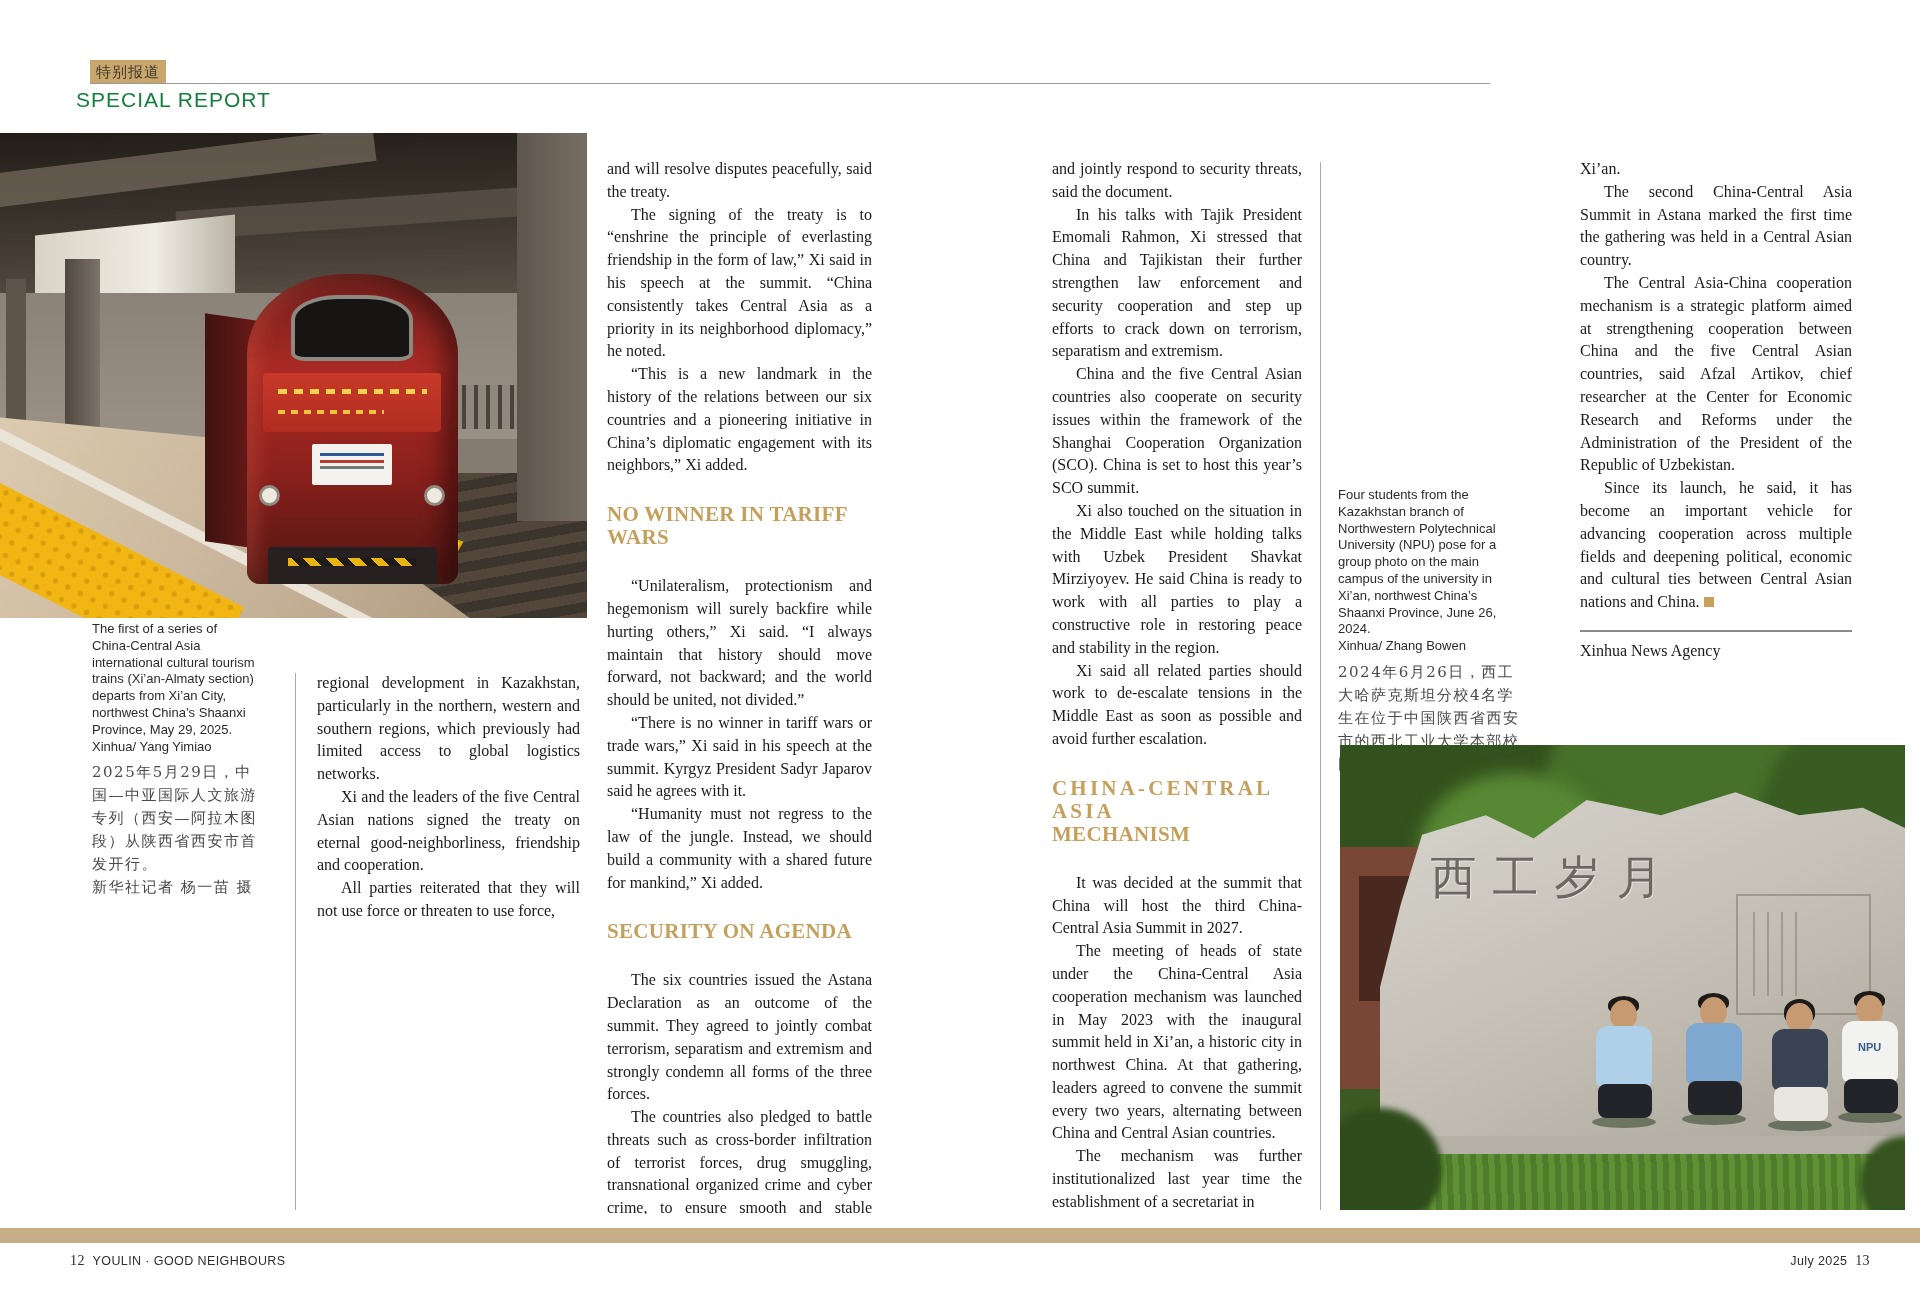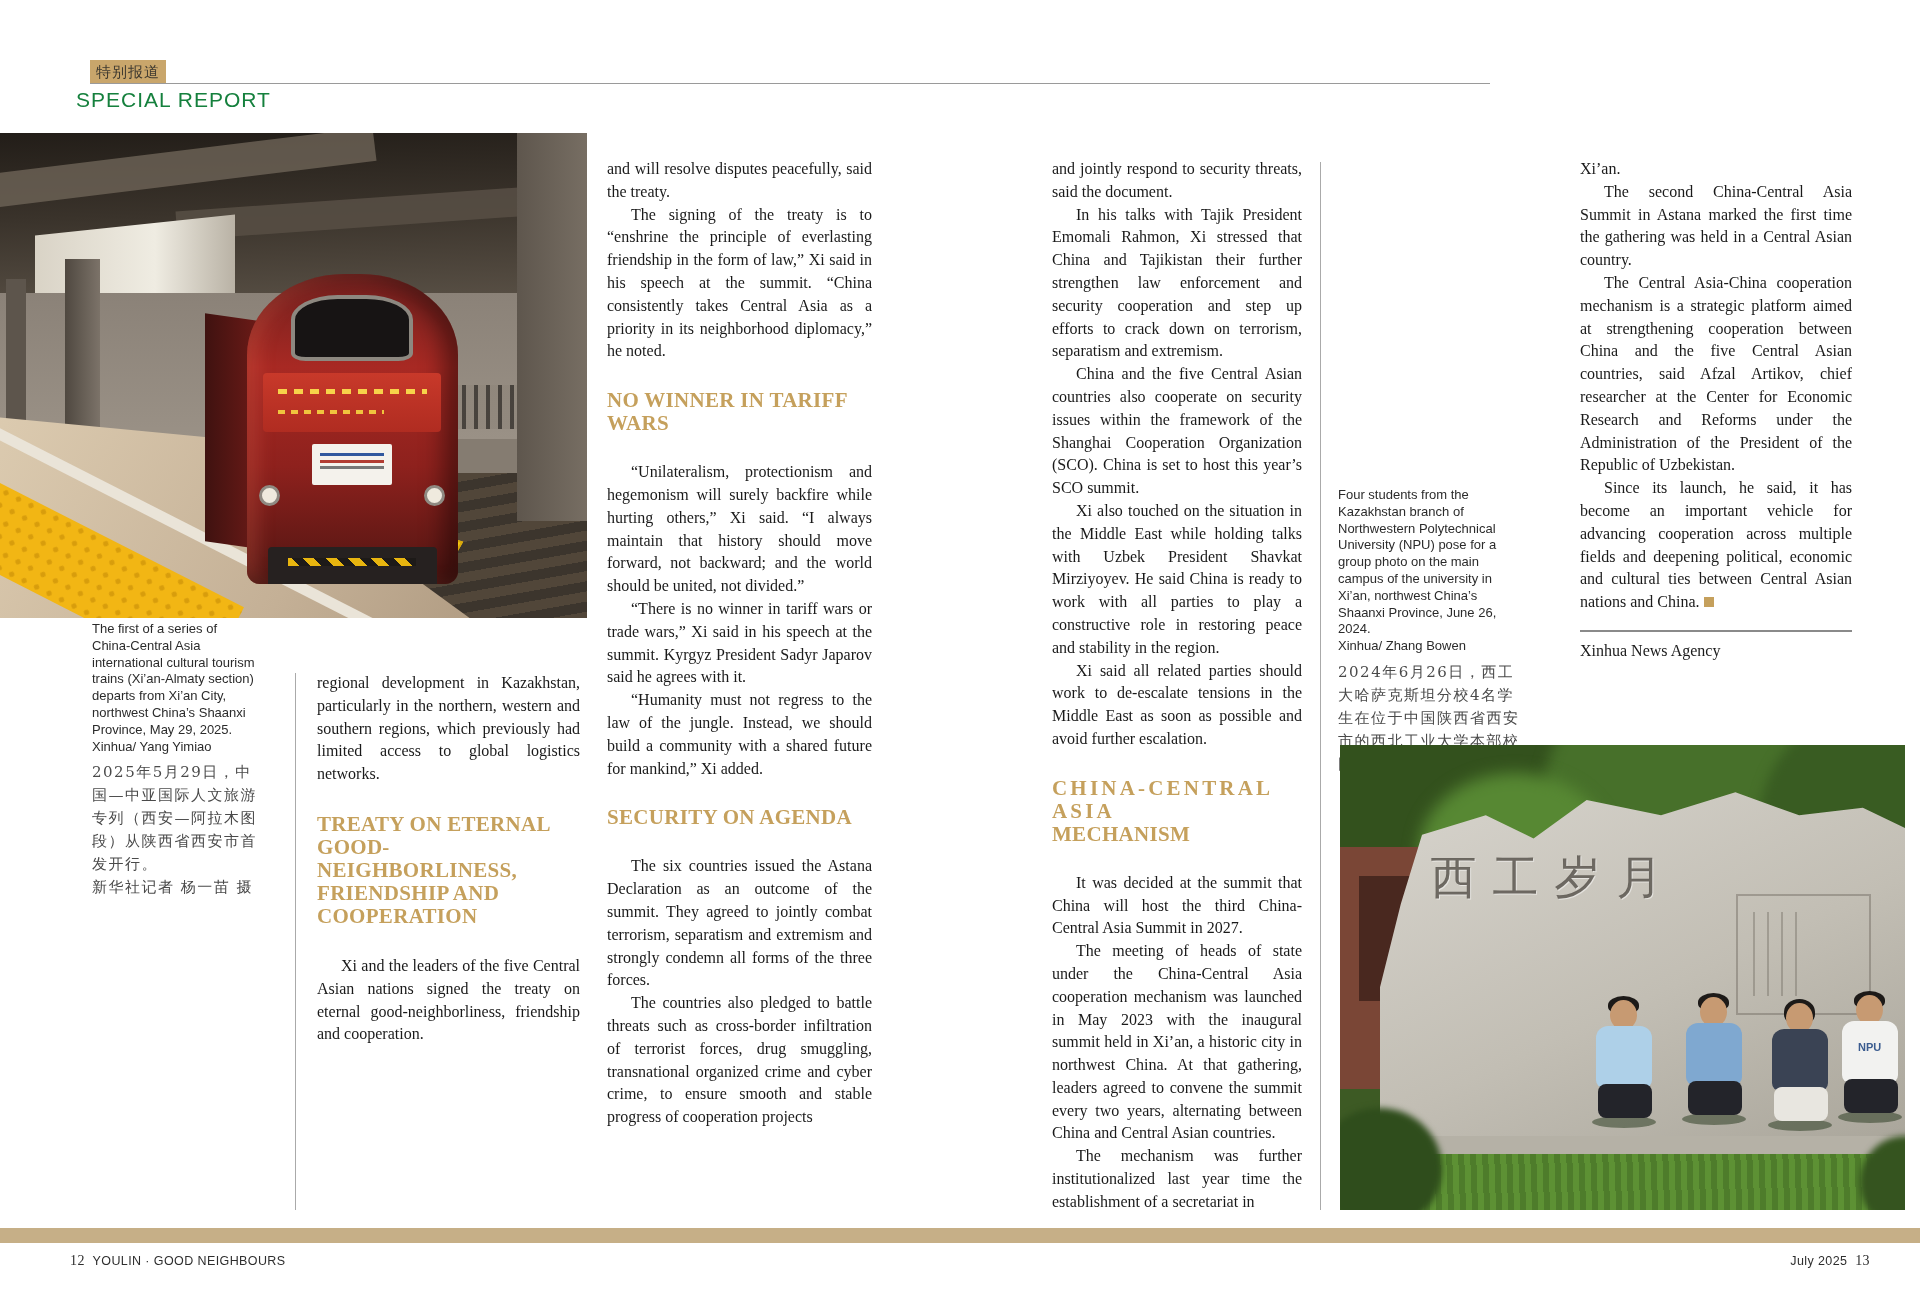--- a/index.html
+++ b/index.html
@@ -149,32 +149,28 @@
   <div class="credit">Xinhua/ Yang Yimiao</div>
   <div class="cap-zh">2025年5月29日，中国—中亚国际人文旅游专列（西安—阿拉木图段）从陕西省西安市首发开行。</div>
   <div class="cap-zh" style="margin-top:0;">新华社记者 杨一苗 摄</div>
 </div>
 
 <div class="abs vline" style="left:295px; top:673px; height:537px;"></div>
 <div class="abs vline" style="left:1320px; top:162px; height:1048px;"></div>
 
 <div class="abs col" style="left:317px; top:672px; width:263px; height:540px;">
   <p class="para no-indent">regional development in Kazakhstan, particularly in the northern, western and southern regions, which previously had limited access to global logistics networks.</p>
-  <div class="gold-head">
-    <div>TREATY ON ETERNAL</div>
-    <div>GOOD-NEIGHBORLINESS,</div>
-    <div>FRIENDSHIP AND</div>
-    <div>COOPERATION</div>
-  </div>
   <p class="para">Xi and the leaders of the five Central Asian nations signed the treaty on eternal good-neighborliness, friendship and cooperation.</p>
+  <p class="para">All parties reiterated that they will not use force or threaten to use force,</p>
 </div>
 
 <div class="abs col" style="left:607px; top:158px; width:265px; height:1056px;">
   <p class="para no-indent">and will resolve disputes peacefully, said the treaty.</p>
   <p class="para">The signing of the treaty is to “enshrine the principle of everlasting friendship in the form of law,” Xi said in his speech at the summit. “China consistently takes Central Asia as a priority in its neighborhood diplomacy,” he noted.</p>
+  <p class="para">“This is a new landmark in the history of the relations between our six countries and a pioneering initiative in China’s diplomatic engagement with its neighbors,” Xi added.</p>
   <div class="gold-head tight">NO WINNER IN TARIFF WARS</div>
   <p class="para">“Unilateralism, protectionism and hegemonism will surely backfire while hurting others,” Xi said. “I always maintain that history should move forward, not backward; and the world should be united, not divided.”</p>
   <p class="para">“There is no winner in tariff wars or trade wars,” Xi said in his speech at the summit. Kyrgyz President Sadyr Japarov said he agrees with it.</p>
   <p class="para">“Humanity must not regress to the law of the jungle. Instead, we should build a community with a shared future for mankind,” Xi added.</p>
   <div class="gold-head tight">SECURITY ON AGENDA</div>
   <p class="para">The six countries issued the Astana Declaration as an outcome of the summit. They agreed to jointly combat terrorism, separatism and extremism and strongly condemn all forms of the three forces.</p>
   <p class="para">The countries also pledged to battle threats such as cross-border infiltration of terrorist forces, drug smuggling, transnational organized crime and cyber crime, to ensure smooth and stable progress of cooperation projects</p>
 </div>
 
 <div class="abs col" style="left:1052px; top:158px; width:268px; height:1056px; padding-right:18px;">

